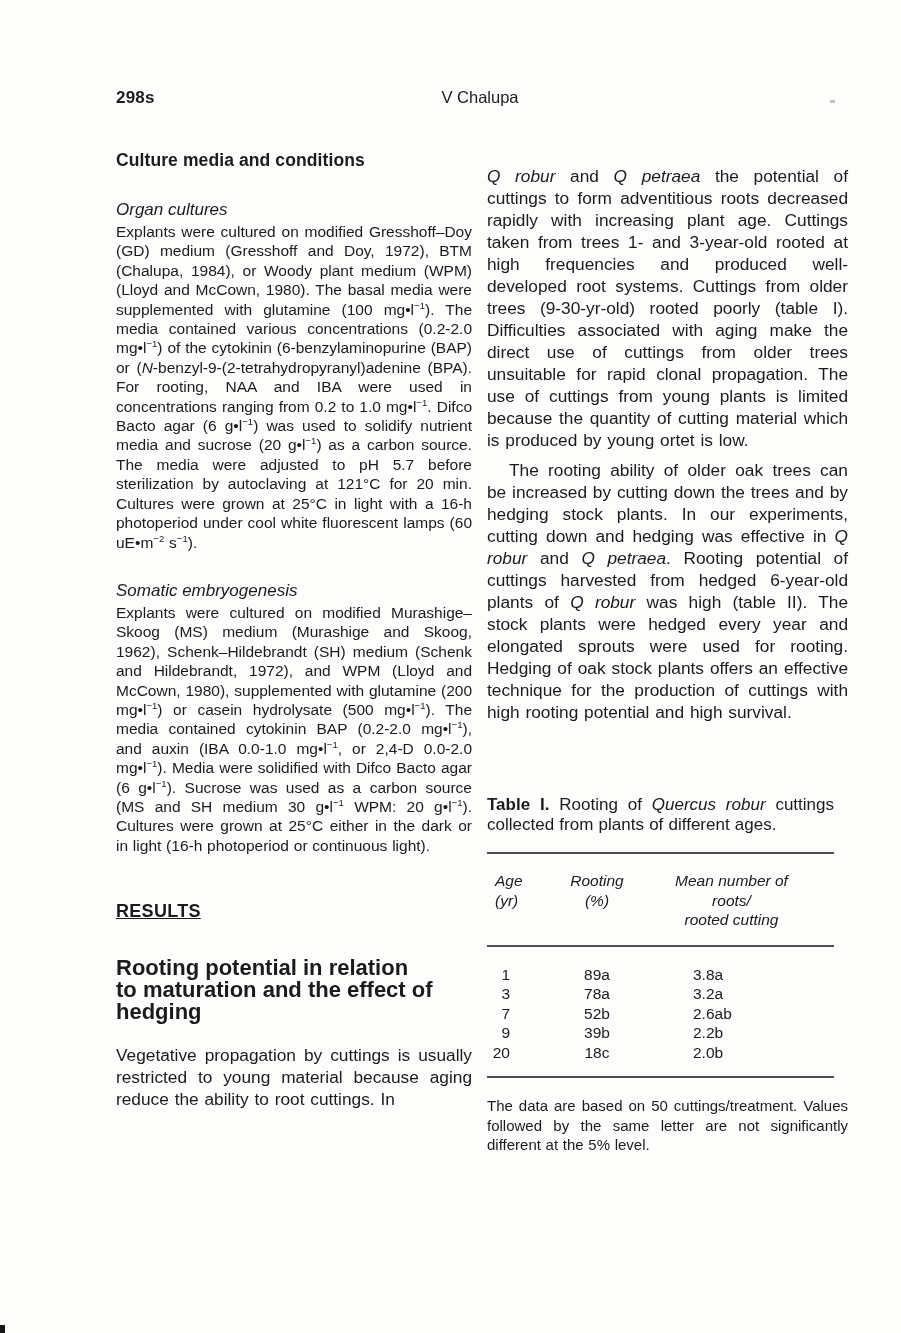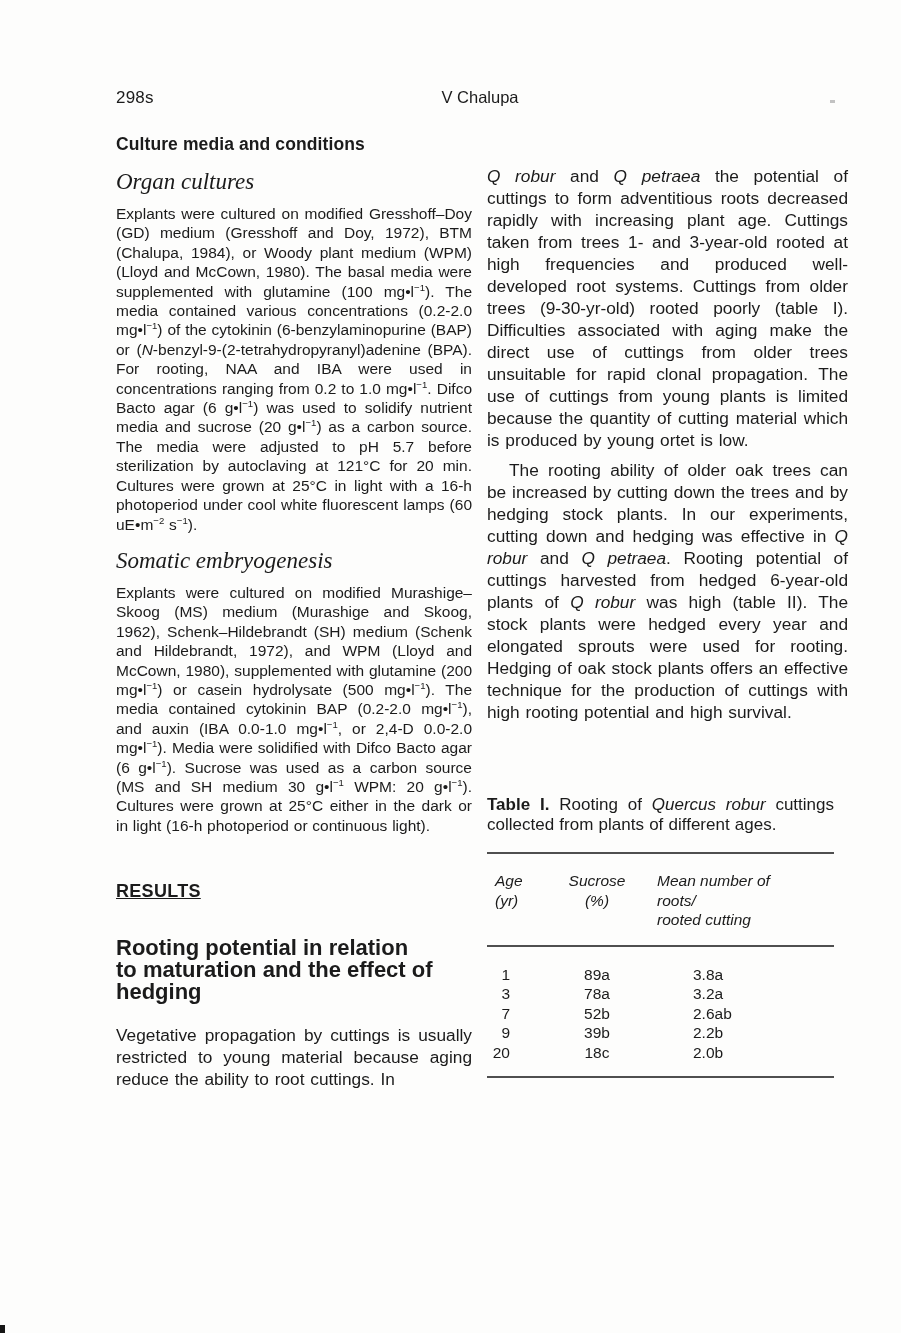--- a/index.html
+++ b/index.html
@@ -2,52 +2,52 @@
 <html><head>
 <meta charset="utf-8">
 <style>
   html,body{margin:0;padding:0;background:#e8e8e8;}
   .page{
     position:relative;width:901px;height:1333px;background:#fdfdfc;
     font-family:"Liberation Sans","DejaVu Sans",sans-serif;color:#1b1b1b;
     overflow:hidden;margin:0 auto;
   }
   
-  .pageno{position:absolute;left:116px;top:88px;font-size:17px;letter-spacing:0.2px;}
+  .pageno{position:absolute;left:116px;top:88px;font-size:17px;letter-spacing:0.2px;font-weight:bold;}
   .author{position:absolute;left:20px;top:88px;width:920px;text-align:center;font-size:16.5px;}
   
-  .col-left{position:absolute;left:116px;top:134px;width:356px;}
+  .col-left{position:absolute;left:116px;top:150px;width:356px;}
   .col-right{position:absolute;left:487px;top:140px;width:361px;}
   
   h2,h3,h4,p{margin:0;padding:0;}
   .sec-h{font-size:17.5px;font-weight:700;letter-spacing:0.1px;}
-  .sub-h{font-size:23px;font-weight:400;font-style:italic;margin-top:14px;font-family:Liberation Serif, serif;}
+  .sub-h{font-size:17px;font-weight:400;font-style:italic;margin-top:29px;}
   .results-h{font-size:18px;font-weight:700;margin-top:46px;letter-spacing:0.3px;text-decoration:underline;}
   .vegprop-h{font-size:17.5px;font-weight:700;font-style:italic;margin-top:50px;}
   .rooting-h{font-size:22px;font-weight:700;margin-top:35px;line-height:22px;}
   
-  .methods{font-size:15.5px;line-height:19.4px;text-align:justify;margin-top:9px;word-spacing:0.5px;}
+  .methods{font-size:15.5px;line-height:19.4px;text-align:justify;margin-top:2px;word-spacing:0.5px;}
   .body-t{font-size:17.3px;line-height:22px;text-align:justify;word-spacing:1px;margin-top:25px;}
   .p2{margin-top:8px;text-indent:22px;}
   .p3{margin-top:21px;}
   sup{font-size:0.62em;line-height:0;vertical-align:super;}
   .seg-i{font-style:italic;}
   .seg-b{font-weight:700;}
   
   .table-block{margin-top:72px;width:347px;}
   .caption{font-size:17px;line-height:20px;text-align:justify;word-spacing:0.5px;}
   .rule{border-top:2px solid #4f4f4f;height:0;}
   .rule-top{margin-top:17px;}
   .rule-mid{margin-top:15px;}
   .rule-bot{margin-top:14px;}
   .thead{display:grid;grid-template-columns:50px 120px 1fr;margin-top:17px;
          font-size:15.5px;font-style:italic;line-height:19.5px;}
   .hc1{text-align:left;padding-left:8px;}
   .hc2{text-align:center;}
-  .hc3{text-align:left;padding-right:28px;}
+  .hc3{text-align:center;padding-right:28px;}
   .tbody{margin-top:18px;margin-bottom:2px;}
   .trow{display:grid;grid-template-columns:50px 120px 1fr;font-size:15.5px;line-height:19.5px;}
   .c1{text-align:right;padding-right:27px;}
   .c2{text-align:center;}
   .c3{text-align:left;padding-left:36px;}
   .footnote{font-size:15px;line-height:19.5px;text-align:justify;margin-top:18px;width:361px;word-spacing:0.5px;}
   
   .speck-bl{position:absolute;left:0;top:1325px;width:5px;height:8px;background:#161616;}
   .speck-tr{position:absolute;left:830px;top:100px;width:5px;height:3px;background:#c2c2c2;}
 </style>
@@ -81,21 +81,21 @@
     <div class="table-block">
       <p class="caption"><span class="seg-b">Table I.</span><span> Rooting of </span><span class="seg-i">Quercus robur</span><span> cuttings collected from plants of different ages.</span></p>
       <div class="rule rule-top"></div>
 
       <div class="thead">
         <div class="hc1">
           <span>Age</span><br>
           <span>(yr)</span>
         </div>
         <div class="hc2">
-          <span>Sucrose</span><br>
+          <span>Rooting</span><br>
           <span>(%)</span>
         </div>
         <div class="hc3">
           <span>Mean number of roots/</span><br>
           <span>rooted cutting</span>
         </div>
       </div>
 
       <div class="rule rule-mid"></div>
 
@@ -121,17 +121,18 @@
           <span class="c3">2.2b</span>
         </div>
         <div class="trow">
           <span class="c1">20</span>
           <span class="c2">18c</span>
           <span class="c3">2.0b</span>
         </div>
       </div>
 
       <div class="rule rule-bot"></div>
+      <p class="footnote">The data are based on 50 cuttings/treatment. Values followed by the same letter are not significantly different at the 5% level.</p>
     </div>
   </div>
 
   <div class="speck-bl"></div>
 </div>
 
 </body></html>

